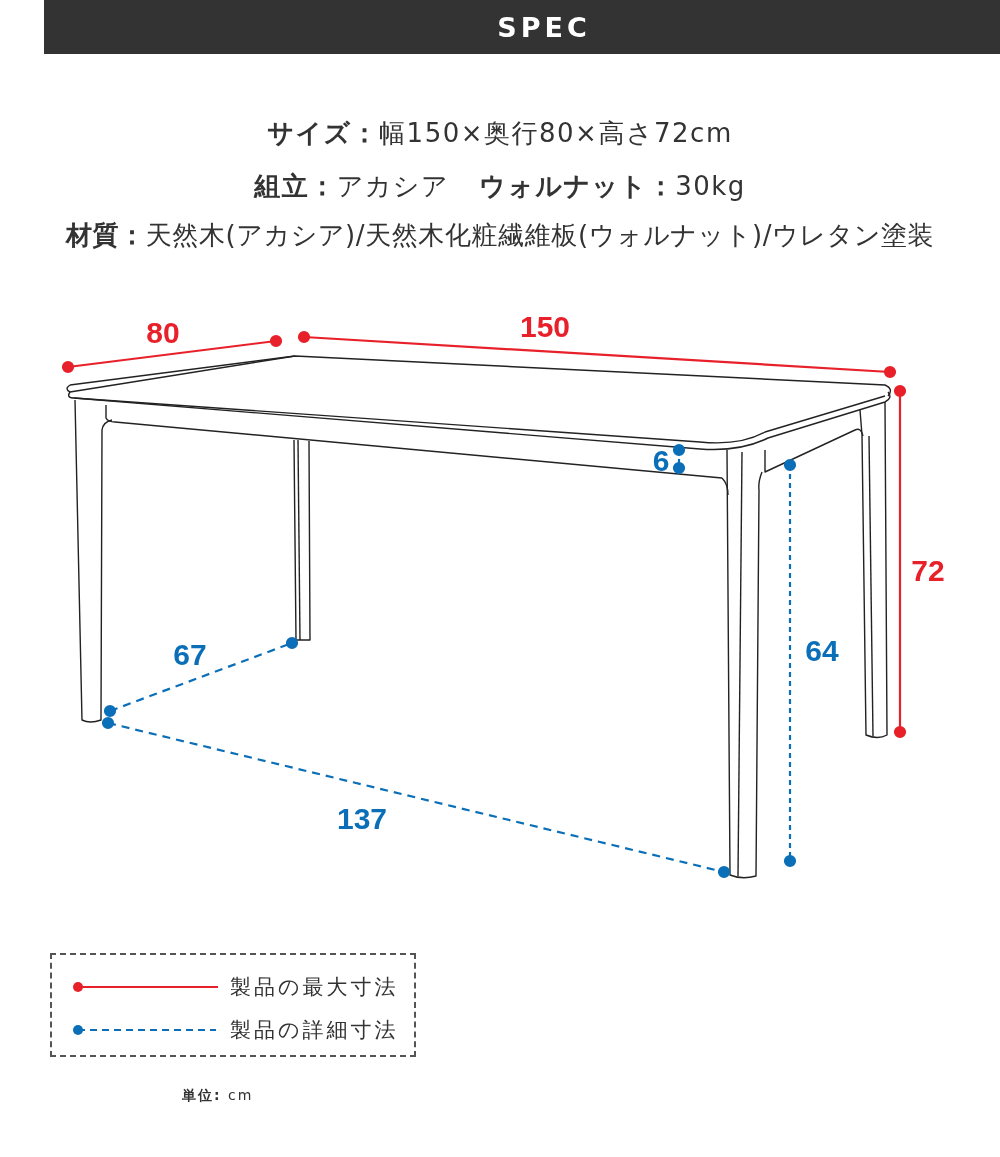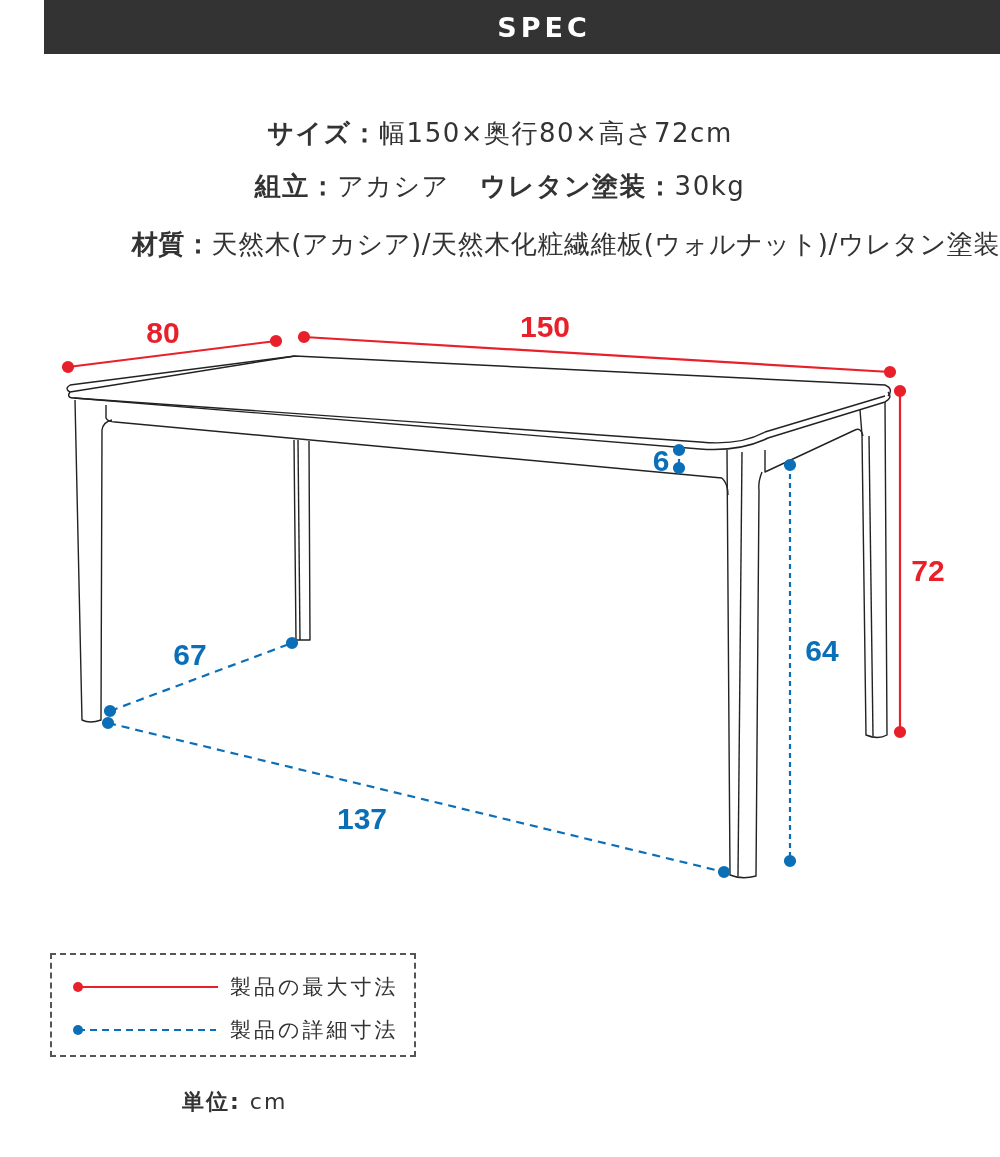--- a/index.html
+++ b/index.html
@@ -10,37 +10,37 @@
   .header span { color: #ffffff; font-size: 27px; font-weight: bold; letter-spacing: 4px; }
   .spec-line { position: absolute; left: 0; width: 1000px; text-align: center; font-size: 26px;
                letter-spacing: 1.5px; color: #333333; white-space: nowrap; }
   .spec-line b { font-weight: bold; }
   .drawing { position: absolute; left: 0; top: 0; width: 1000px; height: 1157px; }
   .dim-label { font-family: "Liberation Sans", "DejaVu Sans", sans-serif; font-weight: bold; font-size: 30px; }
   .legend { position: absolute; left: 50px; top: 953px; width: 366px; height: 104px;
             border: 2px dashed #555555; box-sizing: border-box; }
   .legend-row { position: absolute; left: 0; width: 100%; height: 40px; }
   .legend-text { position: absolute; left: 178px; top: 6px; font-size: 21px; letter-spacing: 3px; color: #333333; white-space: nowrap; }
-  .unit { position: absolute; left: 182px; top: 1087px; font-size: 22px; letter-spacing: 2px; color: #333333; }
+  .unit { position: absolute; left: 182px; top: 1087px; font-size: 14px; letter-spacing: 2px; color: #333333; }
   .unit b { font-weight: bold; }
 </style>
 </head>
 <body>
 
 <div class="header">
   <span>SPEC</span>
 </div>
 
 <div class="spec-line" style="top:116px;">
   <b>サイズ：</b><span>幅150×奥行80×高さ72cm</span>
 </div>
 <div class="spec-line" style="top:169px;">
-  <b>組立：</b><span>アカシア</span><span style="display:inline-block;width:30px;"></span><b>ウレタン塗装：</b><span>30kg</span>
+  <b>組立：</b><span>アカシア</span><span style="display:inline-block;width:30px;"></span><b>ウォルナット：</b><span>30kg</span>
 </div>
-<div class="spec-line" style="top:227px; letter-spacing:0.6px;text-align:right;">
+<div class="spec-line" style="top:218px; letter-spacing:0.6px;">
   <b>材質：</b><span>天然木(アカシア)/天然木化粧繊維板(ウォルナット)/ウレタン塗装</span>
 </div>
 
 <svg class="drawing" viewBox="0 0 1000 1157" width="1000" height="1157">
 
   <g fill="none" stroke="#222222" stroke-width="1.4" stroke-linejoin="round">
 
     <path d="M70 385 Q64 389 70 392 L295 356 L885 385 Q894 389 888 396"></path>
     <path d="M70 385 L295 356"></path>
 

